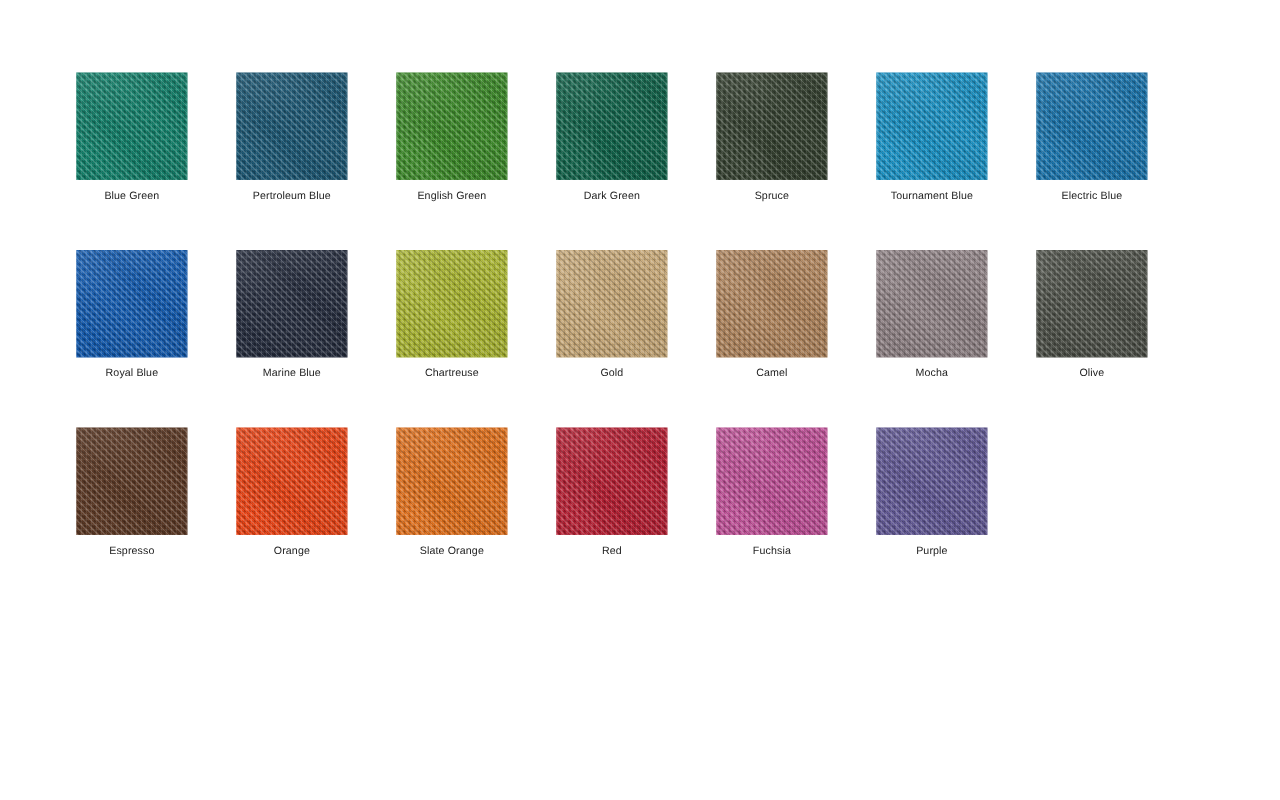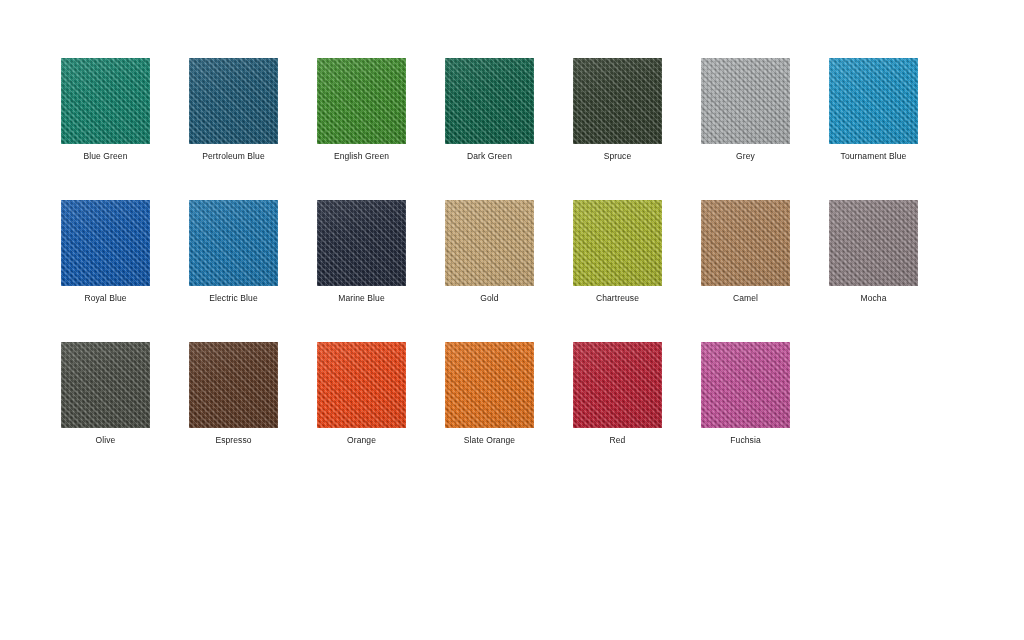--- a/index.html
+++ b/index.html
@@ -151,69 +151,62 @@
         <div class="swatch-label">Dark Green</div>
       </div>
       <div class="swatch-cell">
         <div class="swatch-chip" title="Spruce" style="background-color: rgb(52, 64, 47);">
           <div class="weave"></div>
           <div class="sheen"></div>
         </div>
         <div class="swatch-label">Spruce</div>
       </div>
       <div class="swatch-cell">
-        <div class="swatch-chip" title="Grey" style="background-color: rgb(168, 171, 173);">
-          <div class="weave"></div>
-          <div class="sheen"></div>
-        </div>
-        <div class="swatch-label">Grey</div>
-      </div>
-      <div class="swatch-cell">
         <div class="swatch-chip" title="Tournament Blue" style="background-color: rgb(27, 146, 196);">
           <div class="weave"></div>
           <div class="sheen"></div>
         </div>
         <div class="swatch-label">Tournament Blue</div>
       </div>
       <div class="swatch-cell">
+        <div class="swatch-chip" title="Electric Blue" style="background-color: rgb(26, 116, 172);">
+          <div class="weave"></div>
+          <div class="sheen"></div>
+        </div>
+        <div class="swatch-label">Electric Blue</div>
+      </div>
+      <div class="swatch-cell">
         <div class="swatch-chip" title="Royal Blue" style="background-color: rgb(17, 88, 172);">
           <div class="weave"></div>
           <div class="sheen"></div>
         </div>
         <div class="swatch-label">Royal Blue</div>
       </div>
       <div class="swatch-cell">
-        <div class="swatch-chip" title="Electric Blue" style="background-color: rgb(26, 116, 172);">
-          <div class="weave"></div>
-          <div class="sheen"></div>
-        </div>
-        <div class="swatch-label">Electric Blue</div>
-      </div>
-      <div class="swatch-cell">
         <div class="swatch-chip" title="Marine Blue" style="background-color: rgb(36, 43, 60);">
           <div class="weave"></div>
           <div class="sheen"></div>
         </div>
         <div class="swatch-label">Marine Blue</div>
       </div>
       <div class="swatch-cell">
+        <div class="swatch-chip" title="Chartreuse" style="background-color: rgb(166, 178, 46);">
+          <div class="weave"></div>
+          <div class="sheen"></div>
+        </div>
+        <div class="swatch-label">Chartreuse</div>
+      </div>
+      <div class="swatch-cell">
         <div class="swatch-chip" title="Gold" style="background-color: rgb(196, 165, 116);">
           <div class="weave"></div>
           <div class="sheen"></div>
         </div>
         <div class="swatch-label">Gold</div>
       </div>
       <div class="swatch-cell">
-        <div class="swatch-chip" title="Chartreuse" style="background-color: rgb(166, 178, 46);">
-          <div class="weave"></div>
-          <div class="sheen"></div>
-        </div>
-        <div class="swatch-label">Chartreuse</div>
-      </div>
-      <div class="swatch-cell">
         <div class="swatch-chip" title="Camel" style="background-color: rgb(172, 129, 89);">
           <div class="weave"></div>
           <div class="sheen"></div>
         </div>
         <div class="swatch-label">Camel</div>
       </div>
       <div class="swatch-cell">
         <div class="swatch-chip" title="Mocha" style="background-color: rgb(140, 127, 130);">
           <div class="weave"></div>
           <div class="sheen"></div>
@@ -254,17 +247,24 @@
           <div class="sheen"></div>
         </div>
         <div class="swatch-label">Red</div>
       </div>
       <div class="swatch-cell">
         <div class="swatch-chip" title="Fuchsia" style="background-color: rgb(191, 80, 151);">
           <div class="weave"></div>
           <div class="sheen"></div>
         </div>
         <div class="swatch-label">Fuchsia</div>
+      </div>
+      <div class="swatch-cell">
+        <div class="swatch-chip" title="Purple" style="background-color: rgb(98, 89, 149);">
+          <div class="weave"></div>
+          <div class="sheen"></div>
+        </div>
+        <div class="swatch-label">Purple</div>
       </div>
       <div class="swatch-cell"></div>
       <div class="swatch-cell"></div>
     </div>
 </div>
 
 </body></html>

